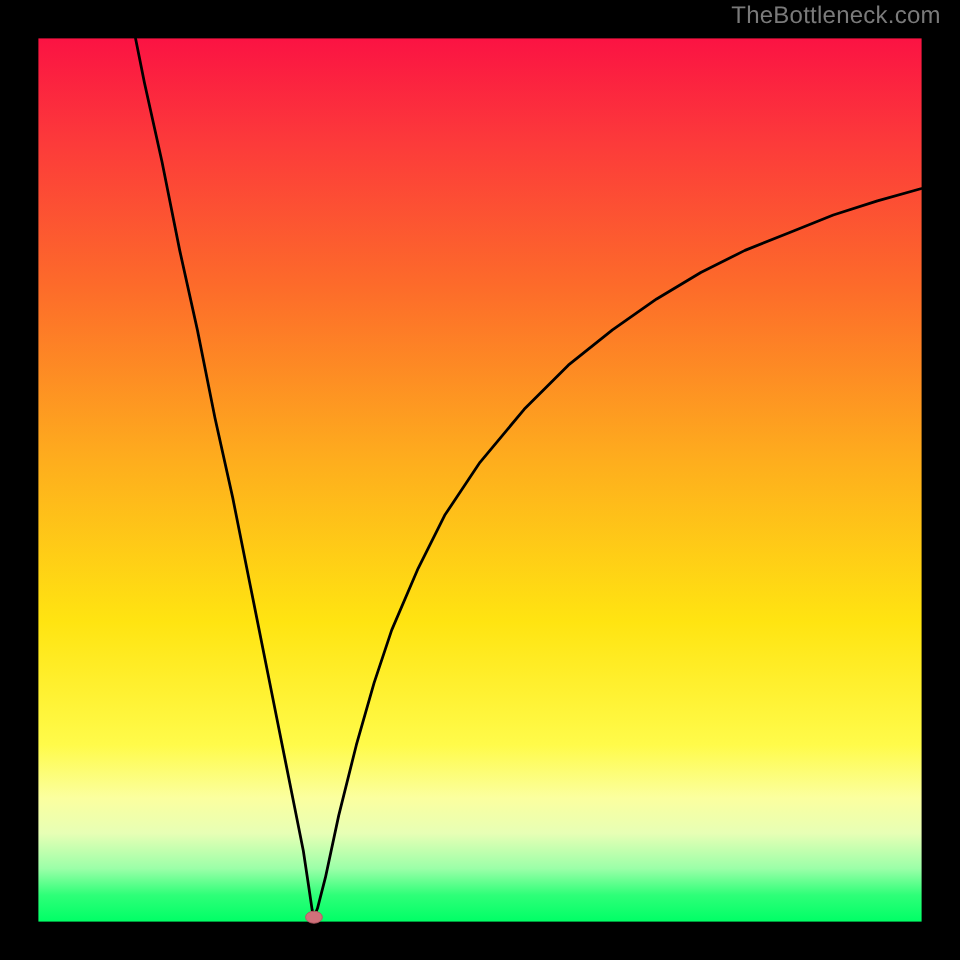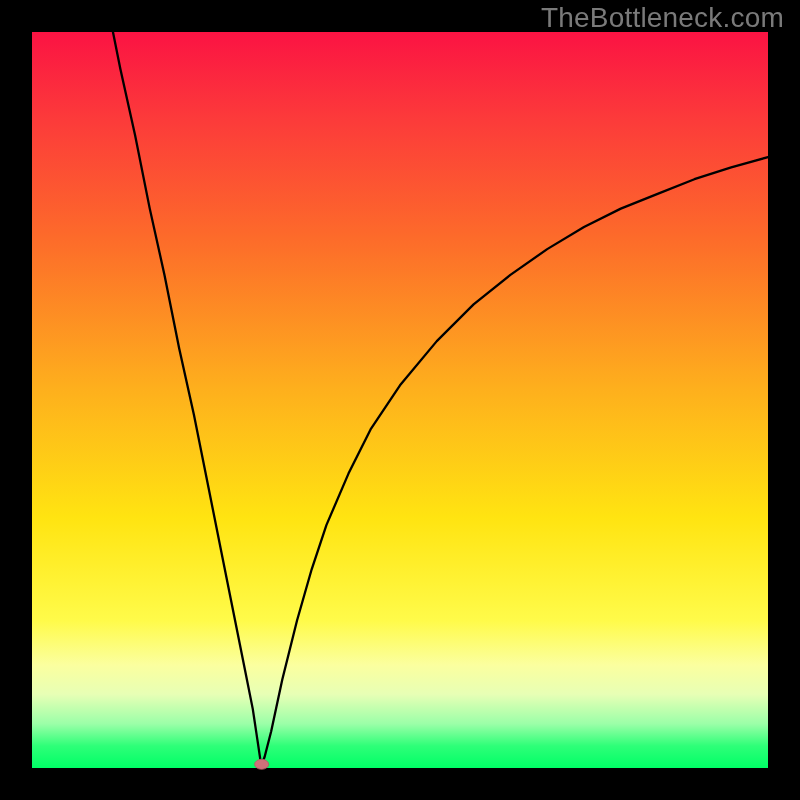--- a/index.html
+++ b/index.html
@@ -15,21 +15,21 @@
     position: relative;
     width: 800px;
     height: 800px;
     background: #000;
   }
   .watermark {
     position: absolute;
     top: 2px;
     right: 16px;
     color: #7a7a7a;
-    font-size: 28px;
+    font-size: 20px;
     font-weight: 400;
     letter-spacing: 0.2px;
     user-select: none;
   }
   .plot {
     position: absolute;
     left: 32px;
     top: 32px;
     width: 736px;
     height: 736px;

